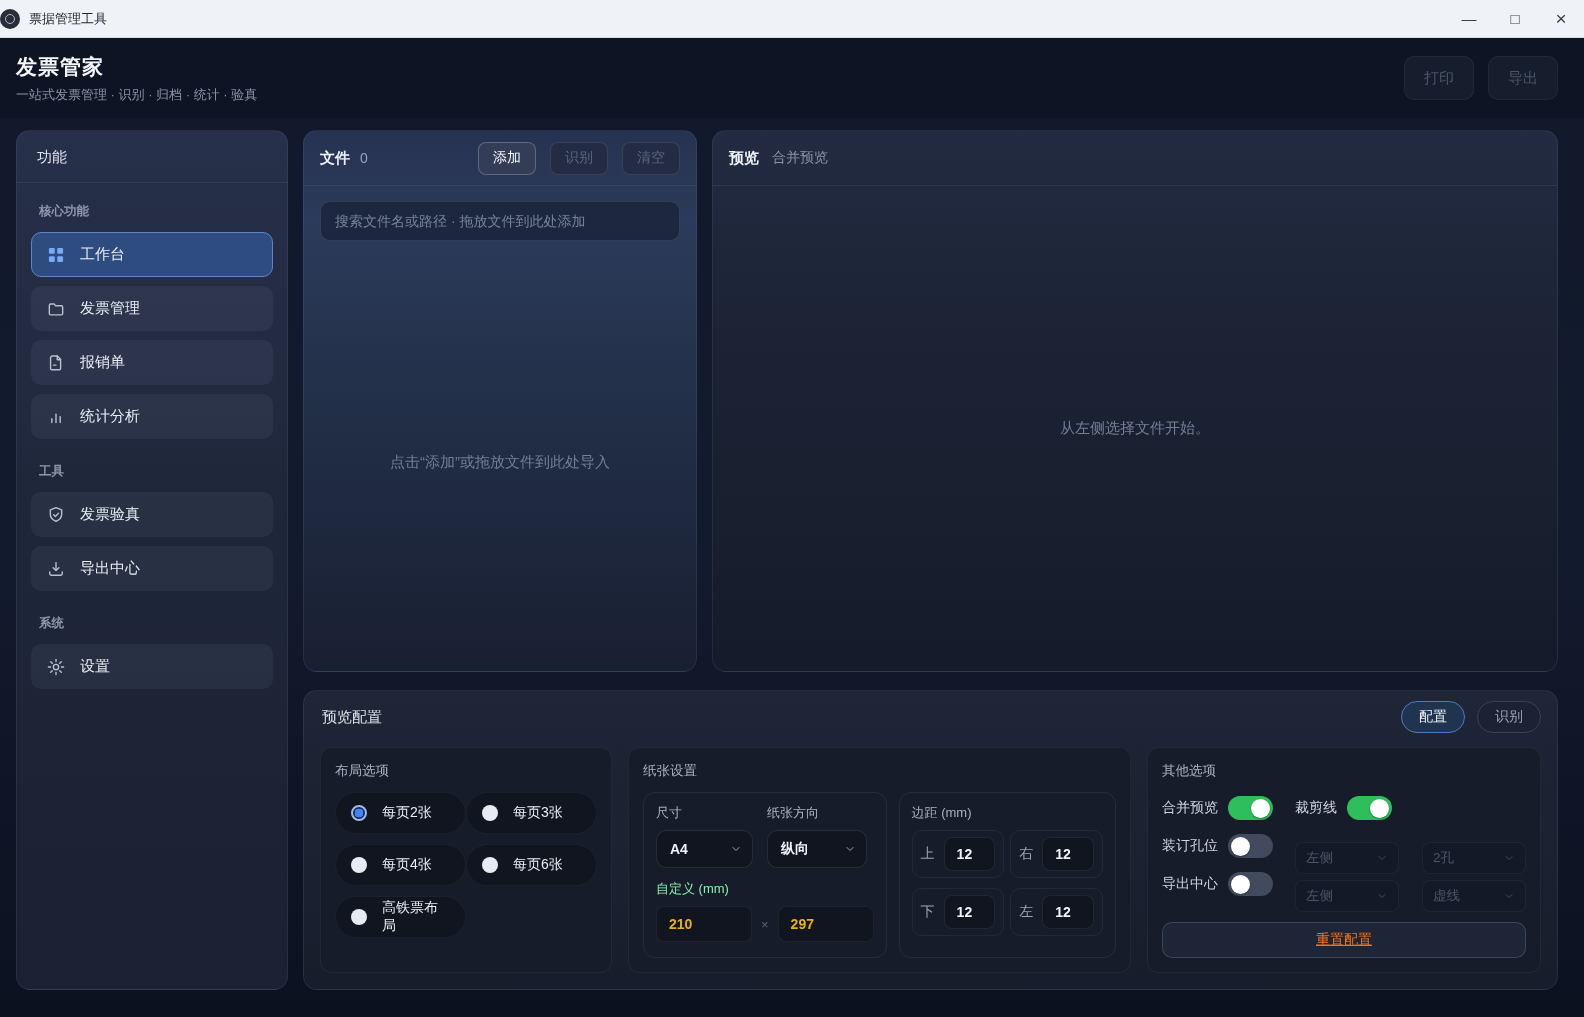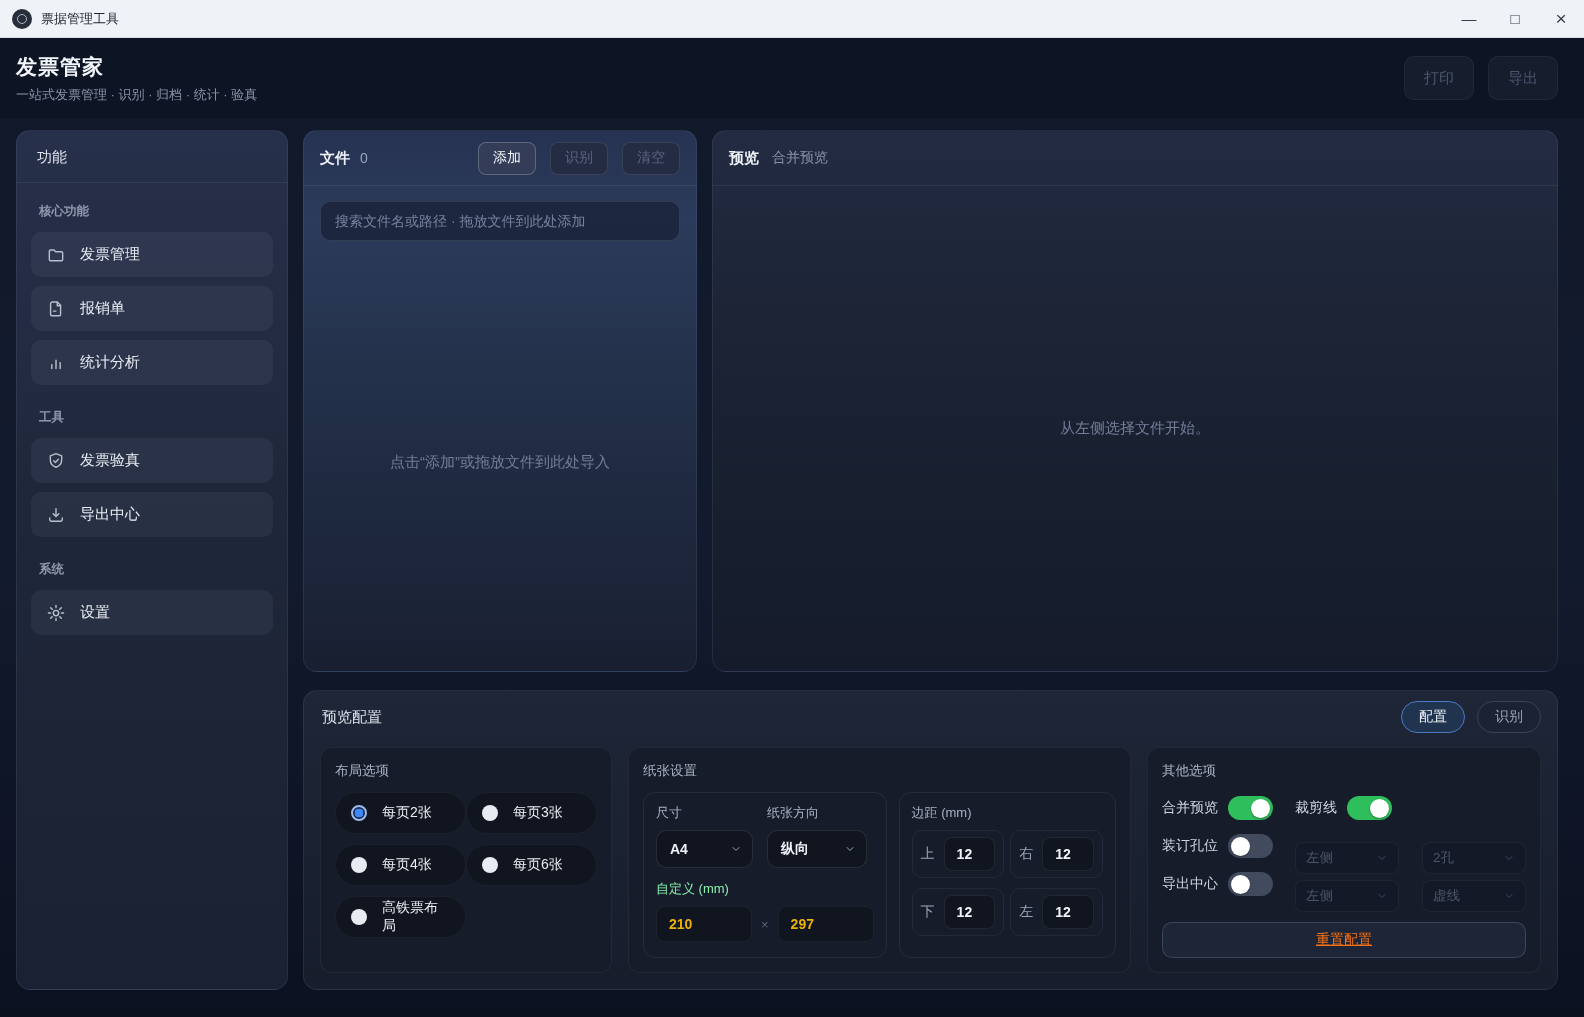--- a/index.html
+++ b/index.html
@@ -4,21 +4,21 @@
 <style>
   * { margin:0; padding:0; box-sizing:border-box; }
   html,body { width:1584px; height:1017px; overflow:hidden; background:#0b101b;
     font-family:"Liberation Sans", sans-serif; }
   .window { width:1584px; height:1017px; display:flex; flex-direction:column;
     background:linear-gradient(180deg,#10182a 0%,#121a2d 55%,#0c1120 100%); }
 
   
   .titlebar { height:38px; flex:0 0 38px; background:#eff2f7; border-bottom:1px solid #d7dce4;
     display:flex; align-items:center; justify-content:space-between; }
-  .tb-left { display:flex; align-items:center; gap:9px; padding-left:12px; }
+  .tb-left { display:flex; align-items:center; gap:9px; }
   .logo { width:20px; height:20px; border-radius:50%; background:#272d3a; position:relative; }
   .logo::after { content:""; position:absolute; inset:5px; border-radius:50%;
     border:1.5px solid #aeb6c6; }
   .tb-title { font-size:13px; color:#1d222c; }
   .tb-controls { display:flex; height:38px; }
   .tb-btn { width:46px; height:38px; display:flex; align-items:center; justify-content:center;
     font-size:15px; color:#3a3f49; cursor:default; }
 
   
   .header { height:80px; flex:0 0 80px; background:#0d1423; display:flex;
@@ -188,20 +188,29 @@
     </div>
   </div>
 
   <div class="main">
 
     <div class="panel sidebar">
       <div class="sb-head">功能</div>
       <div class="sb-body">
 
         <div class="sb-group-label">核心功能</div>
+        <div class="sb-item active">
+          <svg viewBox="0 0 24 24">
+              <rect x="3.5" y="3.5" width="7" height="7" rx="1.5"></rect>
+              <rect x="13.5" y="3.5" width="7" height="7" rx="1.5"></rect>
+              <rect x="3.5" y="13.5" width="7" height="7" rx="1.5"></rect>
+              <rect x="13.5" y="13.5" width="7" height="7" rx="1.5"></rect>
+            </svg>
+          <span class="lbl">工作台</span>
+        </div>
         <div class="sb-item">
           <svg viewBox="0 0 24 24">
               <path d="M4 7.5c0-.8.7-1.5 1.5-1.5h4.2l1.8 2h7c.8 0 1.5.7 1.5 1.5v8c0 .8-.7 1.5-1.5 1.5h-13C4.7 19 4 18.3 4 17.5v-10z"></path>
             </svg>
           <span class="lbl">发票管理</span>
         </div>
         <div class="sb-item">
           <svg viewBox="0 0 24 24">
               <path d="M7 3.5h6.5l4 4v11c0 .8-.7 1.5-1.5 1.5H7c-.8 0-1.5-.7-1.5-1.5v-13c0-.8.7-1.5 1.5-1.5z"></path>
               <path d="M13.5 3.5V8h4"></path>

